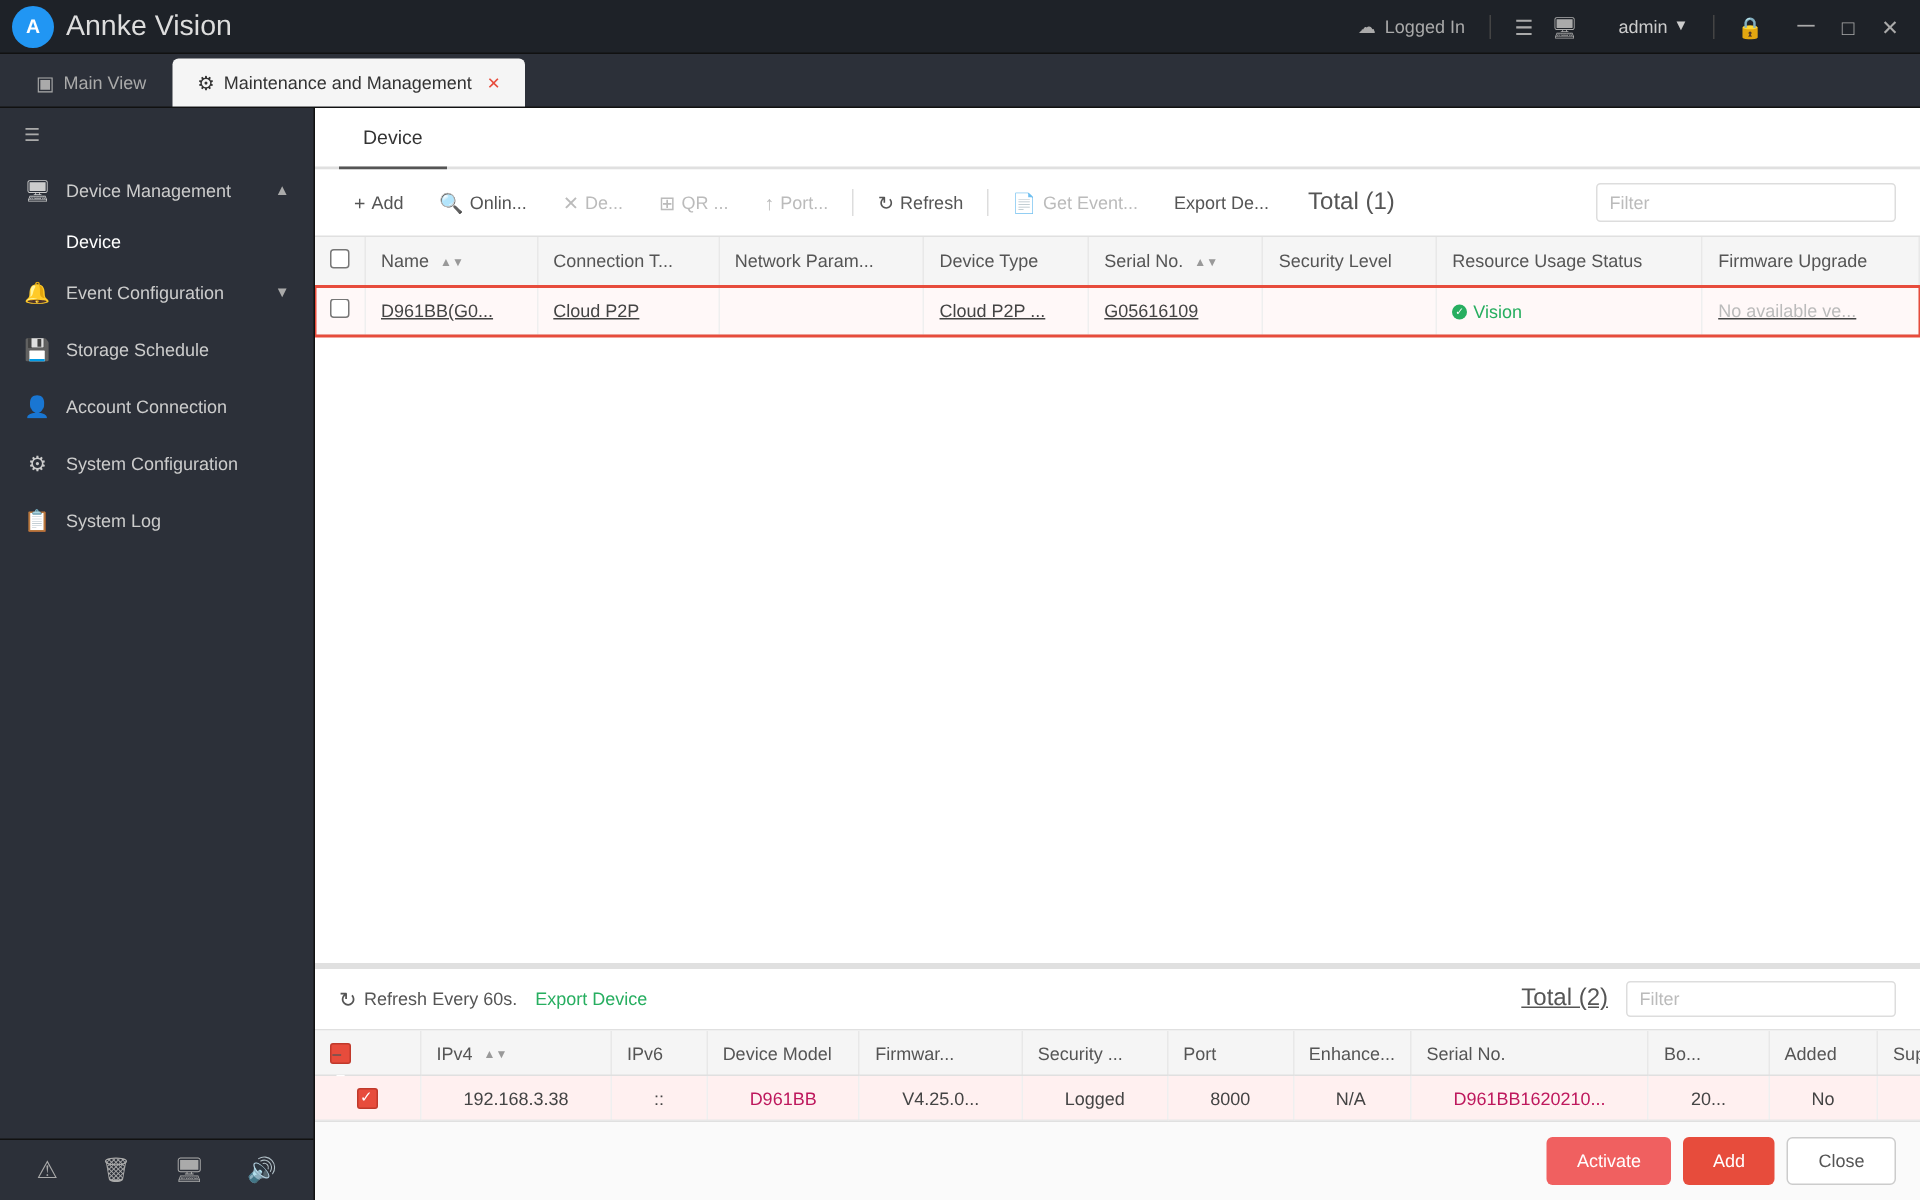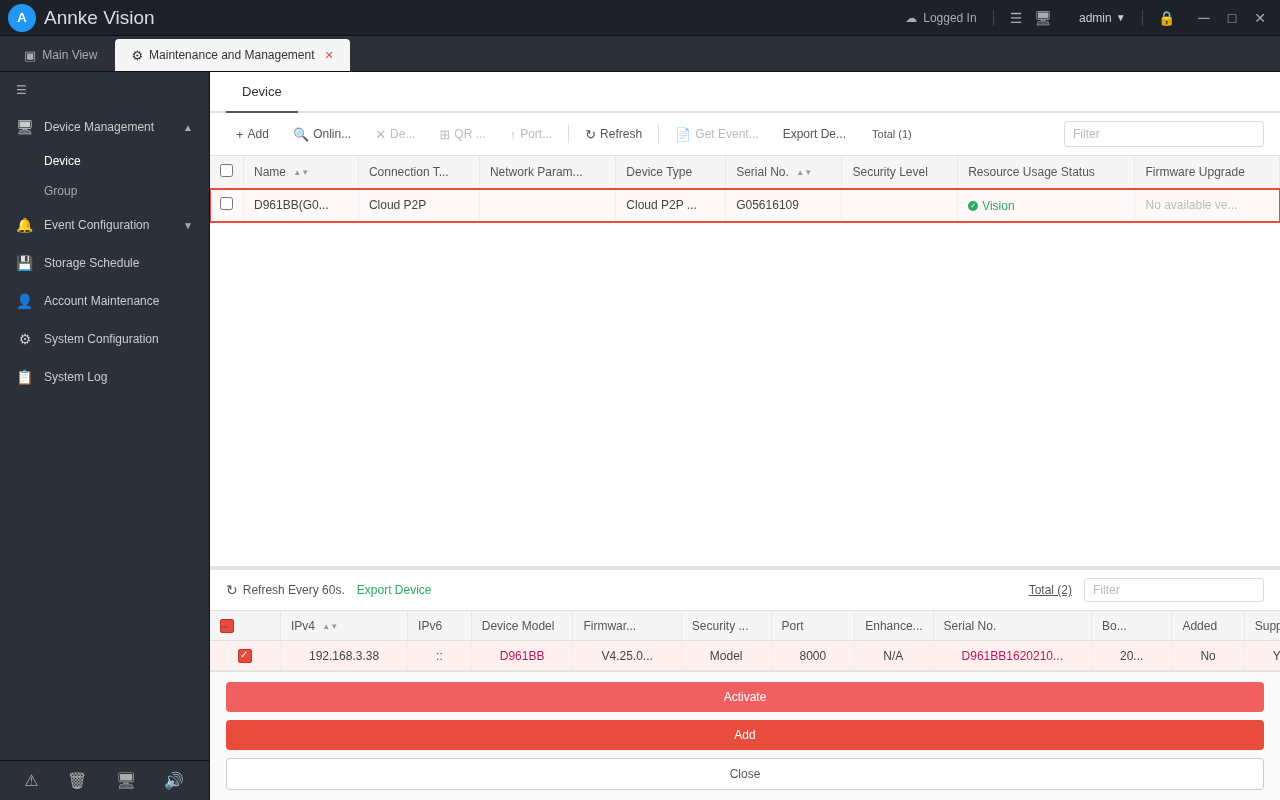--- a/index.html
+++ b/index.html
@@ -47,61 +47,61 @@
     .content-tabs { background: #fff; border-bottom: 2px solid #e0e0e0; display: flex; padding: 0 16px; }
     .content-tab { padding: 12px 16px; font-size: 13px; color: #555; cursor: pointer; border-bottom: 2px solid transparent; margin-bottom: -2px; }
     .content-tab.active { color: #333; border-bottom: 2px solid #555; font-weight: 500; }
 
     
     .toolbar { background: #fff; padding: 8px 16px; display: flex; align-items: center; gap: 4px; border-bottom: 1px solid #e0e0e0; flex-wrap: wrap; }
     .tb-btn { display: flex; align-items: center; gap: 4px; padding: 5px 10px; color: #555; cursor: pointer; font-size: 12px; border-radius: 3px; }
     .tb-btn.disabled { color: #bbb; cursor: default; }
     .tb-btn .tb-icon { font-size: 13px; }
     .tb-separator { width: 1px; height: 18px; background: #ddd; margin: 0 2px; }
-    .tb-total { margin-left: 4px; color: #555; font-size: 11px; padding: 5px 8px; }
+    .tb-total { margin-left: 4px; color: #555; font-size: 16px; padding: 5px 8px; }
     .tb-filter { margin-left: auto; }
     .tb-filter input { border: 1px solid #ddd; border-radius: 3px; padding: 5px 8px; font-size: 12px; width: 200px; outline: none; color: #555; }
     .tb-filter input::placeholder { color: #bbb; }
 
     
     .table-container { flex: 1; overflow: auto; background: #fff; }
     .data-table { width: 100%; border-collapse: collapse; }
     .data-table th { background: #f5f5f5; border-bottom: 1px solid #e0e0e0; border-right: 1px solid #e8e8e8; padding: 8px 10px; text-align: left; font-size: 12px; color: #555; font-weight: 500; white-space: nowrap; }
-    .data-table td { border-bottom: 1px solid #e8e8e8; border-right: 1px solid #efefef; padding: 8px 10px; font-size: 12px; color: #444; white-space: nowrap; }
+    .data-table td { border-bottom: 1px solid #e8e8e8; border-right: 1px solid #efefef; padding: 8px 10px; font-size: 12px; color: #444; white-space: nowrap; text-decoration: underline; }
     .data-table tr.selected-row td { background: #fff8f8; }
     .data-table tr.selected-row { outline: 2px solid #e74c3c; outline-offset: -1px; }
     .checkbox-cell { width: 30px; text-align: center; }
     .sort-arrows { display: inline-flex; flex-direction: column; margin-left: 4px; font-size: 8px; color: #999; vertical-align: middle; }
     .online-badge { display: inline-flex; align-items: center; gap: 4px; color: #27ae60; font-size: 12px; }
     .online-badge .dot { width: 10px; height: 10px; background: #27ae60; border-radius: 50%; display: inline-flex; align-items: center; justify-content: center; }
     .online-badge .dot::after { content: '✓'; color: white; font-size: 7px; }
     .no-avail { color: #bbb; font-size: 12px; }
 
     
     .bottom-section { background: #fff; border-top: 4px solid #e0e0e0; display: flex; flex-direction: column; flex-shrink: 0; }
     .bottom-toolbar { padding: 8px 16px; display: flex; align-items: center; gap: 12px; border-bottom: 1px solid #e0e0e0; }
     .refresh-label { display: flex; align-items: center; gap: 5px; color: #555; font-size: 12px; }
     .export-link { color: #27ae60; font-size: 12px; cursor: pointer; text-decoration: none; }
-    .bottom-total { margin-left: auto; color: #555; font-size: 12px; text-decoration: underline; }
+    .bottom-total { margin-left: auto; color: #555; font-size: 16px; text-decoration: underline; }
     .bottom-filter input { border: 1px solid #ddd; border-radius: 3px; padding: 4px 8px; font-size: 12px; width: 180px; outline: none; }
     .bottom-filter input::placeholder { color: #bbb; }
 
     
     .bottom-table-container { overflow: auto; max-height: 120px; }
     .bottom-table { width: 100%; border-collapse: collapse; }
     .bottom-table th { background: #f5f5f5; border-bottom: 1px solid #e0e0e0; border-right: 1px solid #e8e8e8; padding: 7px 10px; text-align: left; font-size: 12px; color: #555; font-weight: 500; white-space: nowrap; }
     .bottom-table td { border-bottom: 1px solid #e8e8e8; border-right: 1px solid #efefef; padding: 7px 28px; font-size: 12px; color: #444; white-space: nowrap; }
     .bottom-table td.link-text { color: #be185d; }
     .checkbox-red { width: 14px; height: 14px; background: #e74c3c; border: 1px solid #c0392b; display: inline-block; border-radius: 2px; vertical-align: middle; }
     .checkbox-red::after { content: '−'; color: white; font-size: 11px; display: flex; align-items: center; justify-content: center; line-height: 14px; }
     .checkbox-checked { width: 14px; height: 14px; background: #e74c3c; border: 1px solid #c0392b; display: inline-block; border-radius: 2px; vertical-align: middle; position: relative; }
     .checkbox-checked::after { content: '✓'; color: white; font-size: 10px; position: absolute; top: -1px; left: 1px; }
 
     
-    .action-bar { padding: 10px 16px; display: flex; justify-content: flex-end; gap: 8px; border-top: 1px solid #e0e0e0; background: #fafafa; flex-direction: column; }
+    .action-bar { padding: 10px 16px; display: flex; justify-content: flex-end; gap: 8px; border-top: 1px solid #e0e0e0; background: #fafafa; }
     .btn-activate { background: #f06060; color: white; border: none; padding: 8px 20px; border-radius: 4px; cursor: pointer; font-size: 12px; }
     .btn-add { background: #e74c3c; color: white; border: none; padding: 8px 20px; border-radius: 4px; cursor: pointer; font-size: 12px; }
     .btn-close { background: white; color: #555; border: 1px solid #ccc; padding: 8px 20px; border-radius: 4px; cursor: pointer; font-size: 12px; }
   </style>
 </head>
 <body>
 
 <div class="titlebar">
   <div class="titlebar-logo">
     <span>A</span>
@@ -151,38 +151,35 @@
       <div class="sidebar-item">
         <span class="si-icon">🖥</span>
         <span class="si-label">Device Management</span>
         <span class="si-arrow">▲</span>
       </div>
 
       <div class="sidebar-sub-item active">
         <span>Device</span>
       </div>
 
-      <div class="sidebar-sub-item">
-        <span>Group</span>
-      </div>
 
       <div class="sidebar-item">
         <span class="si-icon">🔔</span>
         <span class="si-label">Event Configuration</span>
         <span class="si-arrow">▼</span>
       </div>
 
       <div class="sidebar-item">
         <span class="si-icon">💾</span>
         <span class="si-label">Storage Schedule</span>
       </div>
 
       <div class="sidebar-item">
         <span class="si-icon">👤</span>
-        <span class="si-label">Account Maintenance</span>
+        <span class="si-label">Account Connection</span>
       </div>
 
       <div class="sidebar-item">
         <span class="si-icon">⚙</span>
         <span class="si-label">System Configuration</span>
       </div>
 
       <div class="sidebar-item">
         <span class="si-icon">📋</span>
         <span class="si-label">System Log</span>
@@ -332,21 +329,21 @@
           </thead>
           <tbody>
             <tr style="background:#fff0f0;">
               <td style="text-align:center;">
                 <span class="checkbox-checked"></span>
               </td>
               <td>192.168.3.38</td>
               <td>::</td>
               <td class="link-text">D961BB</td>
               <td>V4.25.0...</td>
-              <td>Model</td>
+              <td>Logged</td>
               <td>8000</td>
               <td>N/A</td>
               <td class="link-text">D961BB1620210...</td>
               <td>20...</td>
               <td>No</td>
               <td>Yes</td>
             </tr>
           </tbody>
         </table>
       </div>

